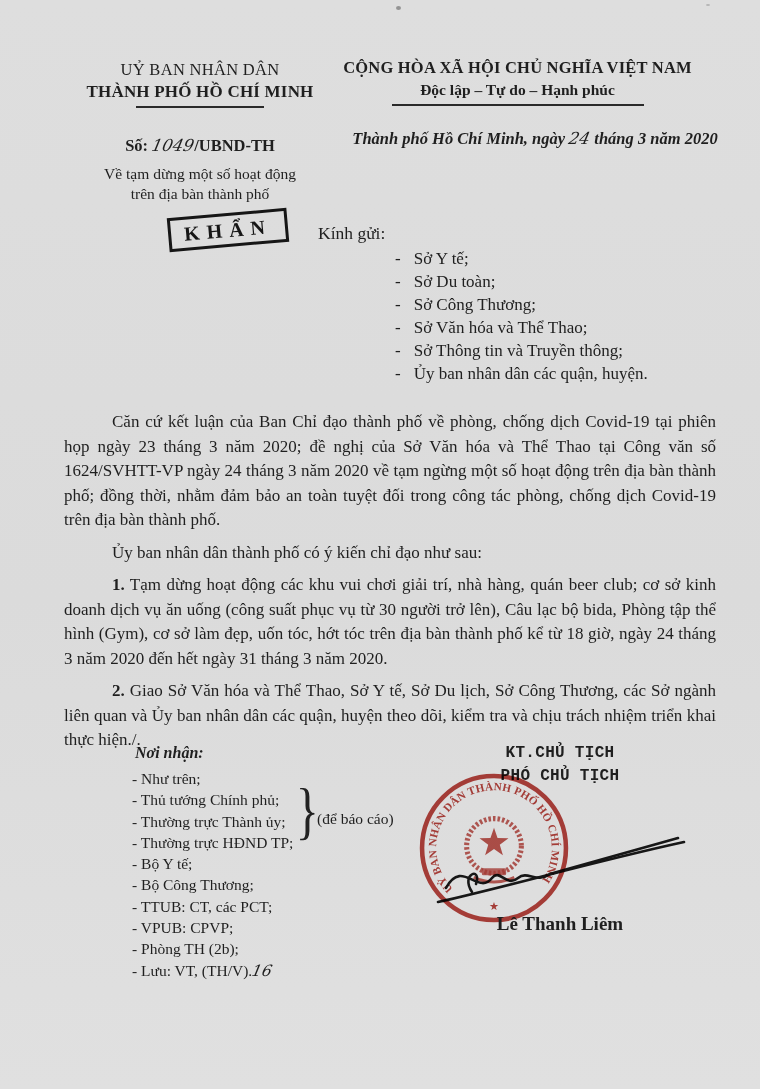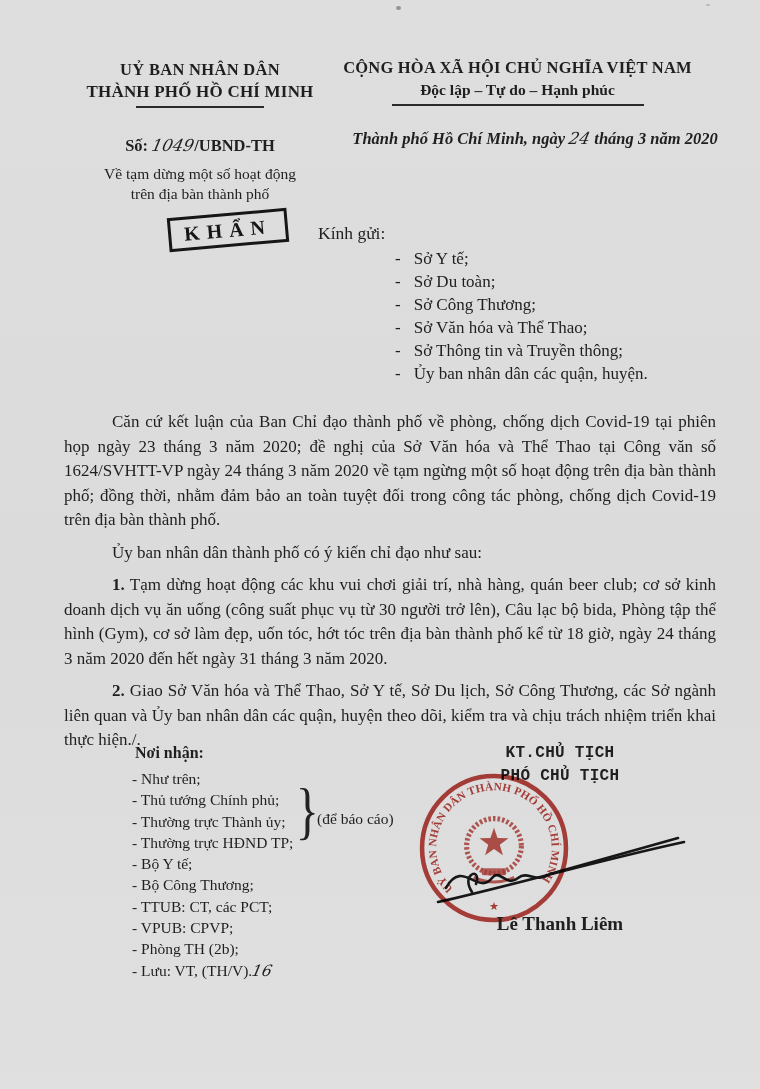--- a/index.html
+++ b/index.html
@@ -4,21 +4,21 @@
 <style>
   html,body{margin:0;padding:0;}
   .page{
     position:relative;width:760px;height:1089px;overflow:hidden;
     background:linear-gradient(180deg,#dedede 0%,#dbdbdb 55%,#e0e0e0 100%);
     font-family:"Liberation Serif","DejaVu Serif",serif;color:#1f1f1f;
   }
   .speck{position:absolute;border-radius:50%;background:#555;}
   
   .org-block{position:absolute;left:55px;top:60px;width:290px;text-align:center;}
-  .org-line1{font-weight:bold;font-size:16.5px;letter-spacing:.3px;}
+  .org-line1{font-weight:normal;font-size:16.5px;letter-spacing:.3px;}
   .org-line2{font-weight:bold;font-size:17px;letter-spacing:.2px;margin-top:2px;}
   .org-underline{width:128px;height:2px;background:#2a2a2a;margin:4px auto 0;}
   .national-block{position:absolute;left:320px;top:58px;width:395px;text-align:center;}
   .nat-line1{font-weight:bold;font-size:16.5px;letter-spacing:.2px;}
   .nat-line2{font-weight:bold;font-size:15.5px;margin-top:3px;}
   .nat-underline{width:252px;height:2px;background:#2a2a2a;margin:5px auto 0;}
   .doc-number{position:absolute;left:55px;top:136px;width:290px;text-align:center;font-size:16.5px;font-weight:bold;}
   .hand{font-family:"DejaVu Serif",serif;font-style:italic;display:inline-block;transform:skewX(-12deg);font-weight:normal;}
   .place-date{position:absolute;left:330px;top:129px;width:410px;text-align:center;font-style:italic;font-weight:bold;font-size:16.5px;}
   .subject{position:absolute;left:55px;top:164px;width:290px;text-align:center;font-weight:normal;font-size:15.5px;line-height:19.5px;}
@@ -30,21 +30,21 @@
   
   .salutation{position:absolute;left:318px;top:223px;font-size:17.5px;}
   .recipients-list{position:absolute;left:395px;top:247px;width:335px;margin:0;padding:0;list-style:none;font-size:17px;line-height:23px;}
   .recipients-list li{display:flex;}
   .recipients-list .dash{margin-right:13px;}
   
   .body-text{position:absolute;left:64px;top:397px;width:652px;font-size:17px;line-height:24.5px;text-align:justify;margin-top:13px;}
   .body-text p{margin:0 0 8px;text-indent:48px;}
   .body-text .num{font-weight:bold;}
   
-  .noi-nhan-label{position:absolute;left:135px;top:744px;font-weight:bold;font-size:16px;}
+  .noi-nhan-label{position:absolute;left:135px;top:744px;font-weight:bold;font-style:italic;font-size:16px;}
   .noi-nhan-list{position:absolute;left:132px;top:768px;width:265px;margin:0;padding:0;list-style:none;font-size:15.5px;line-height:21.3px;}
   .brace{position:absolute;left:292px;top:779px;font-size:64px;line-height:64px;font-weight:normal;transform:scaleX(.75);color:#222;}
   .report-note{position:absolute;left:317px;top:810px;font-size:15.5px;}
   .sign-block{position:absolute;left:445px;top:744px;width:230px;text-align:center;z-index:1;}
   .sign-title{font-weight:bold;font-size:16px;letter-spacing:.3px;font-family:Liberation Mono, monospace;}
   .sign-title + .sign-title{margin-top:5px;}
   .seal{position:absolute;left:418px;top:772px;width:152px;height:152px;z-index:2;mix-blend-mode:multiply;opacity:.92;}
   .signature{position:absolute;left:432px;top:822px;width:262px;height:88px;z-index:3;mix-blend-mode:multiply;}
   .signer-name{position:absolute;left:445px;top:913px;width:230px;text-align:center;font-weight:bold;font-size:19px;z-index:4;}
 </style>

